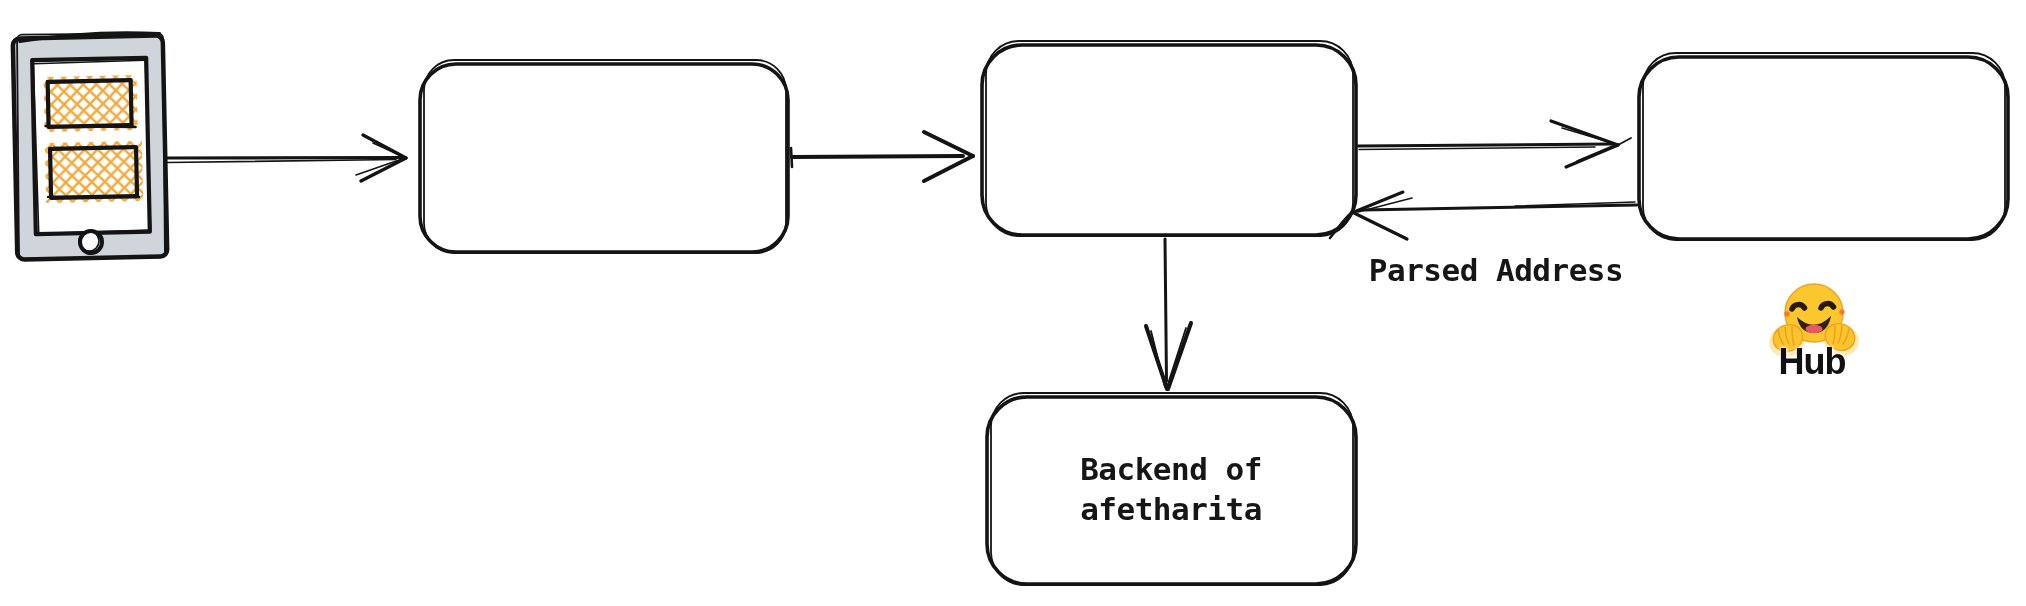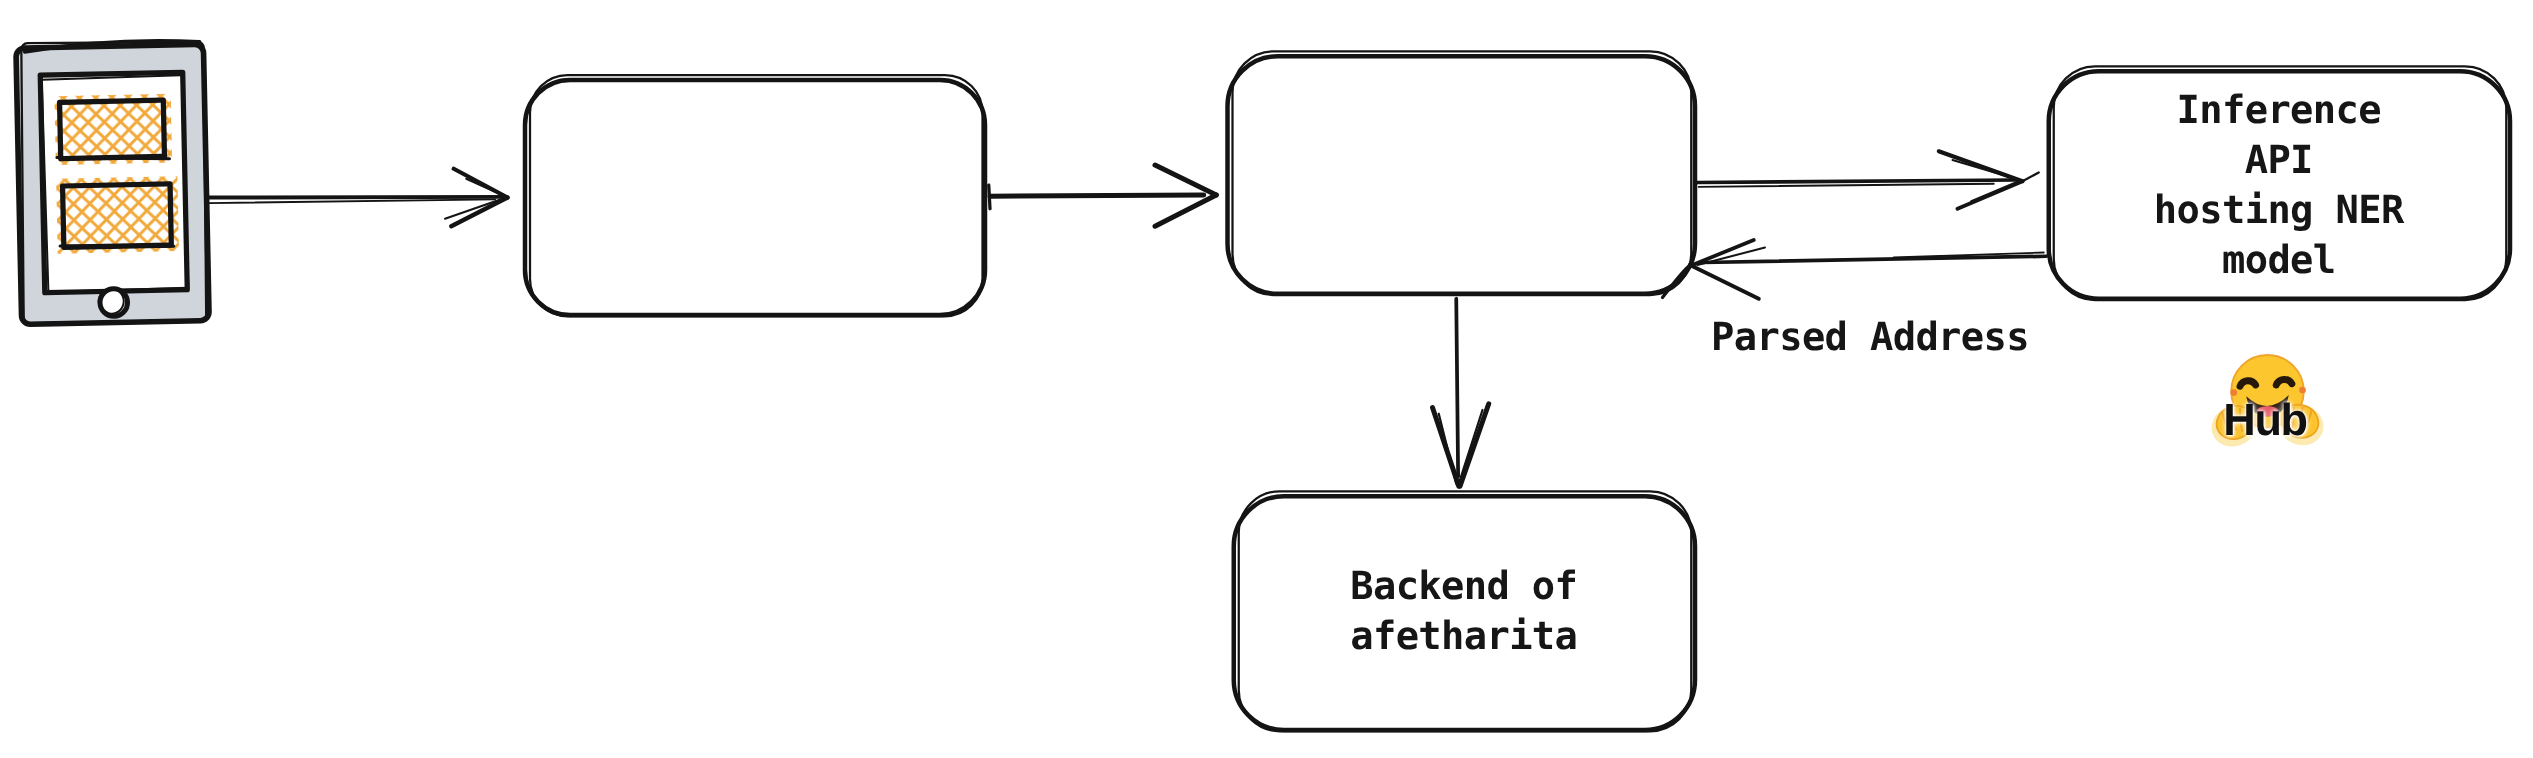--- a/index.html
+++ b/index.html
@@ -23,21 +23,21 @@
     line-height:40px;
     letter-spacing:-0.5px;
   }
   .node-bots{left:604px;top:159px;}
   .node-resolver{left:1169px;top:140px;}
   .node-inference{left:1823px;top:148px;}
   .node-backend{left:1171px;top:489px;}
   .edge-post{left:1471px;top:58px;}
   .edge-parsed{left:1496px;top:270px;text-align:right;}
   .hub-label{
-    left:1812px;top:336px;
+    left:1812px;top:362px;
     font-family:"Liberation Sans","DejaVu Sans",sans-serif;
     font-weight:900;
     font-size:36px;
     letter-spacing:-1px;
     color:#111111;
     white-space:nowrap;
     text-shadow:0 0 3px #ffffff,0 0 5px #ffffff,1px 1px 2px #ffffff;
   }
 </style>
 </head>
@@ -166,22 +166,20 @@
         <path d="M1792 327 q0 12 2 18"></path>
         <path d="M1849 329 q-2 10 -6 15"></path>
         <path d="M1842 326 q-1 12 -4 17"></path>
         <path d="M1835 326 q0 12 -2 18"></path>
       </g>
     </g>
   </svg>
 
 
 
-  <div class="lbl node-inference">Inference API
-hosting NER model</div>
 
   <div class="lbl node-backend">Backend of
 afetharita</div>
 
 
   <div class="lbl edge-parsed">Parsed Address</div>
 
   <div class="lbl hub-label">Hub</div>
 </div>
 

